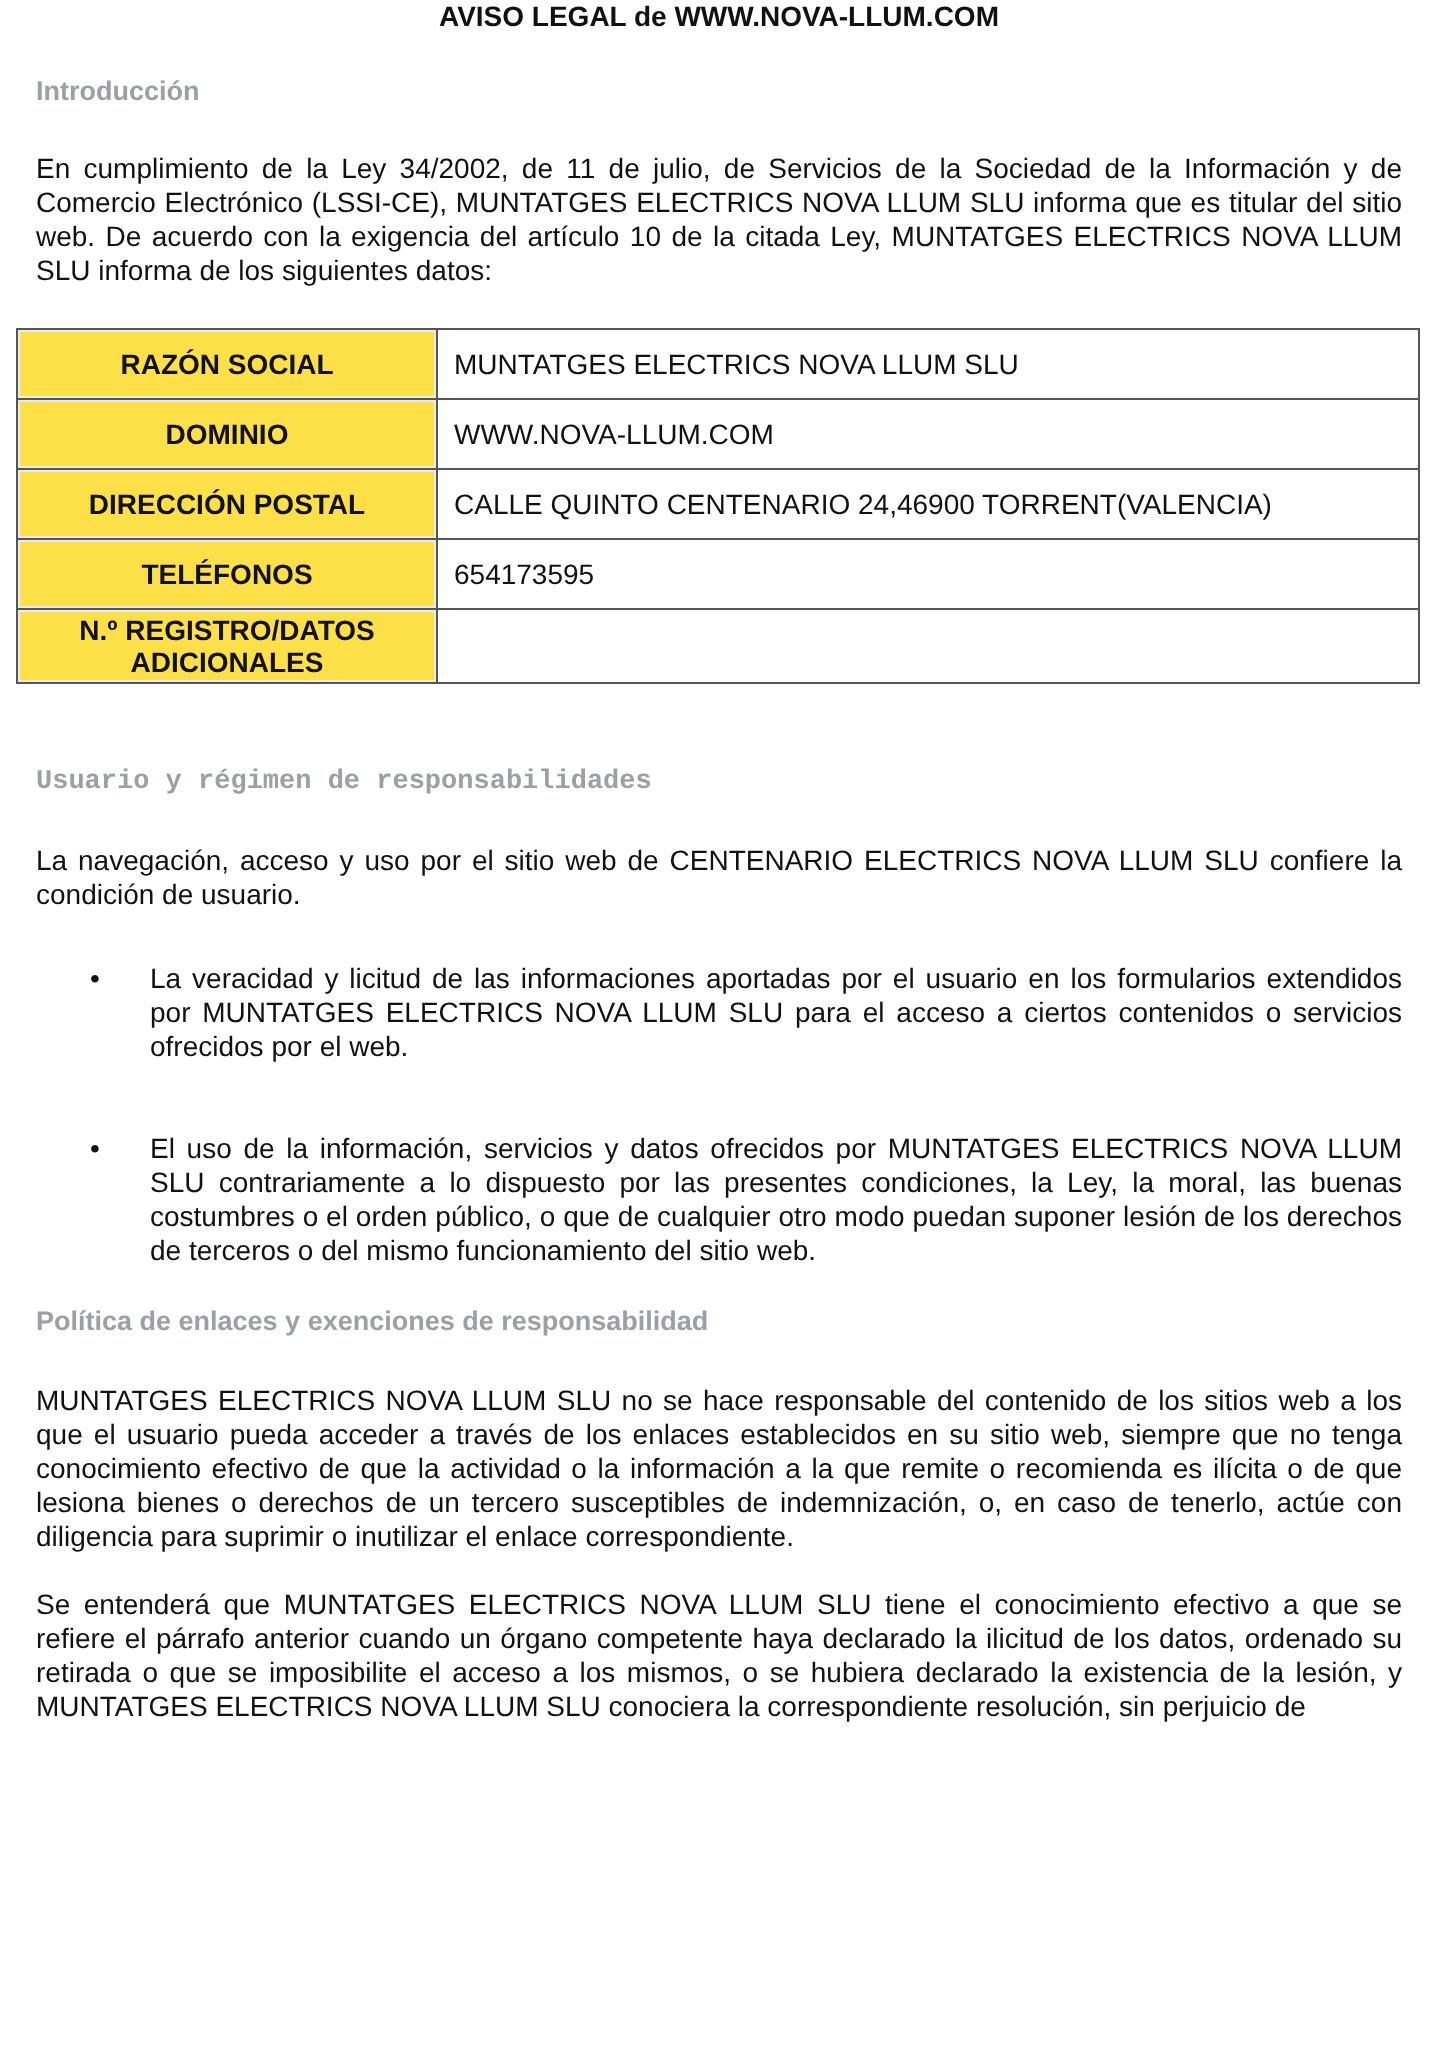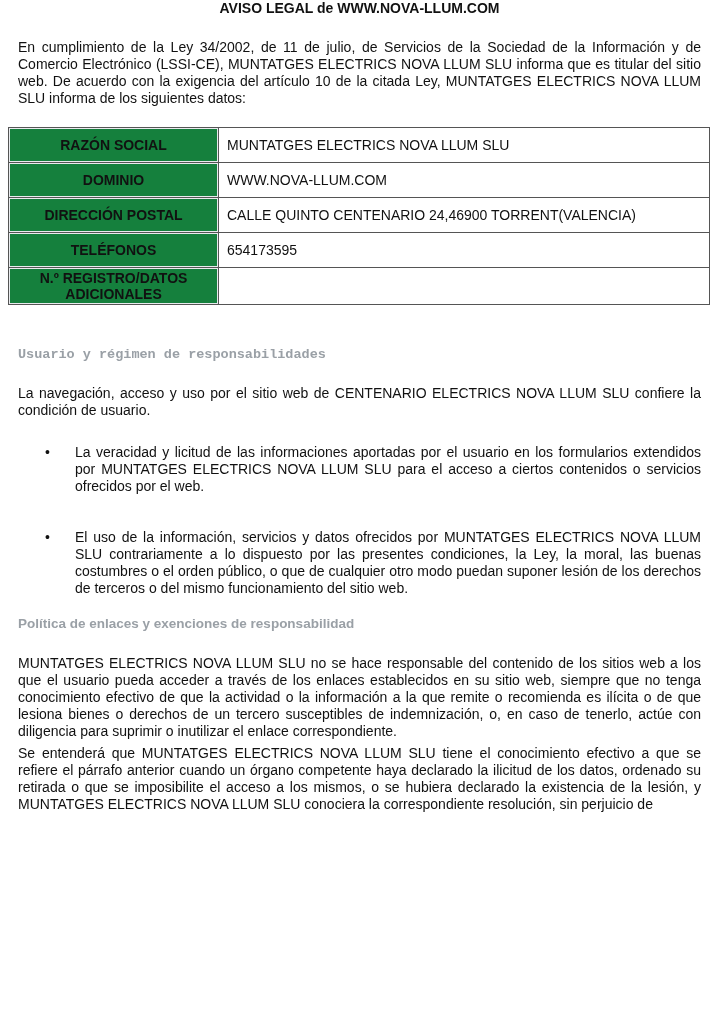--- a/index.html
+++ b/index.html
@@ -21,43 +21,44 @@
     }
     p { margin: 0; text-align: justify; }
     .h-intro { margin-top: 20px; }
     .p-intro { margin-top: 22px; }
     table.data {
       border-collapse: collapse; margin-top: 20px; margin-left: -10px;
       width: 702px; font-size: 14px;
     }
     table.data td { border: 1px solid #555; height: 34px; padding: 0 8px; }
     table.data td.k {
-      background: #15803d; font-weight: bold; text-align: center; width: 193px;
+      background: #fde047; font-weight: bold; text-align: center; width: 193px;
       box-shadow: inset 0 0 0 1px #e9ebee;
     }
     table.data tr.tall td { height: 36px; line-height: 16px; }
     .h-usuario { margin-top: 41px; font-family: Liberation Mono, monospace; }
     .p-nav { margin-top: 22px; }
     .p-sitio { margin-top: 17px; }
     ul.bullets { list-style: none; margin: 25px 0 0 0; padding: 0; }
     ul.bullets li { position: relative; padding-left: 57px; text-align: justify; }
     ul.bullets li + li { margin-top: 34px; }
     ul.bullets li .dot {
       position: absolute; left: 27px; top: 0; font-size: 14px;
     }
     .h-politica { margin-top: 18px; }
     .p-pol1 { margin-top: 23px; }
-    .p-pol2 { margin-top: 5px; }
+    .p-pol2 { margin-top: 17px; }
   </style>
 </head>
 <body>
 
 <div class="page">
   <h1 class="title">AVISO LEGAL de WWW.NOVA-LLUM.COM</h1>
 
+  <h2 class="section-heading h-intro">Introducción</h2>
   <p class="p-intro">En cumplimiento de la Ley 34/2002, de 11 de julio, de Servicios de la Sociedad de la Información y de Comercio Electrónico (LSSI-CE), MUNTATGES ELECTRICS NOVA LLUM SLU informa que es titular del sitio web. De acuerdo con la exigencia del artículo 10 de la citada Ley, MUNTATGES ELECTRICS NOVA LLUM SLU informa de los siguientes datos:</p>
 
   <table class="data">
     <tbody>
       <tr>
         <td class="k">RAZÓN SOCIAL</td>
         <td>MUNTATGES ELECTRICS NOVA LLUM SLU</td>
       </tr>
       <tr>
         <td class="k">DOMINIO</td>

